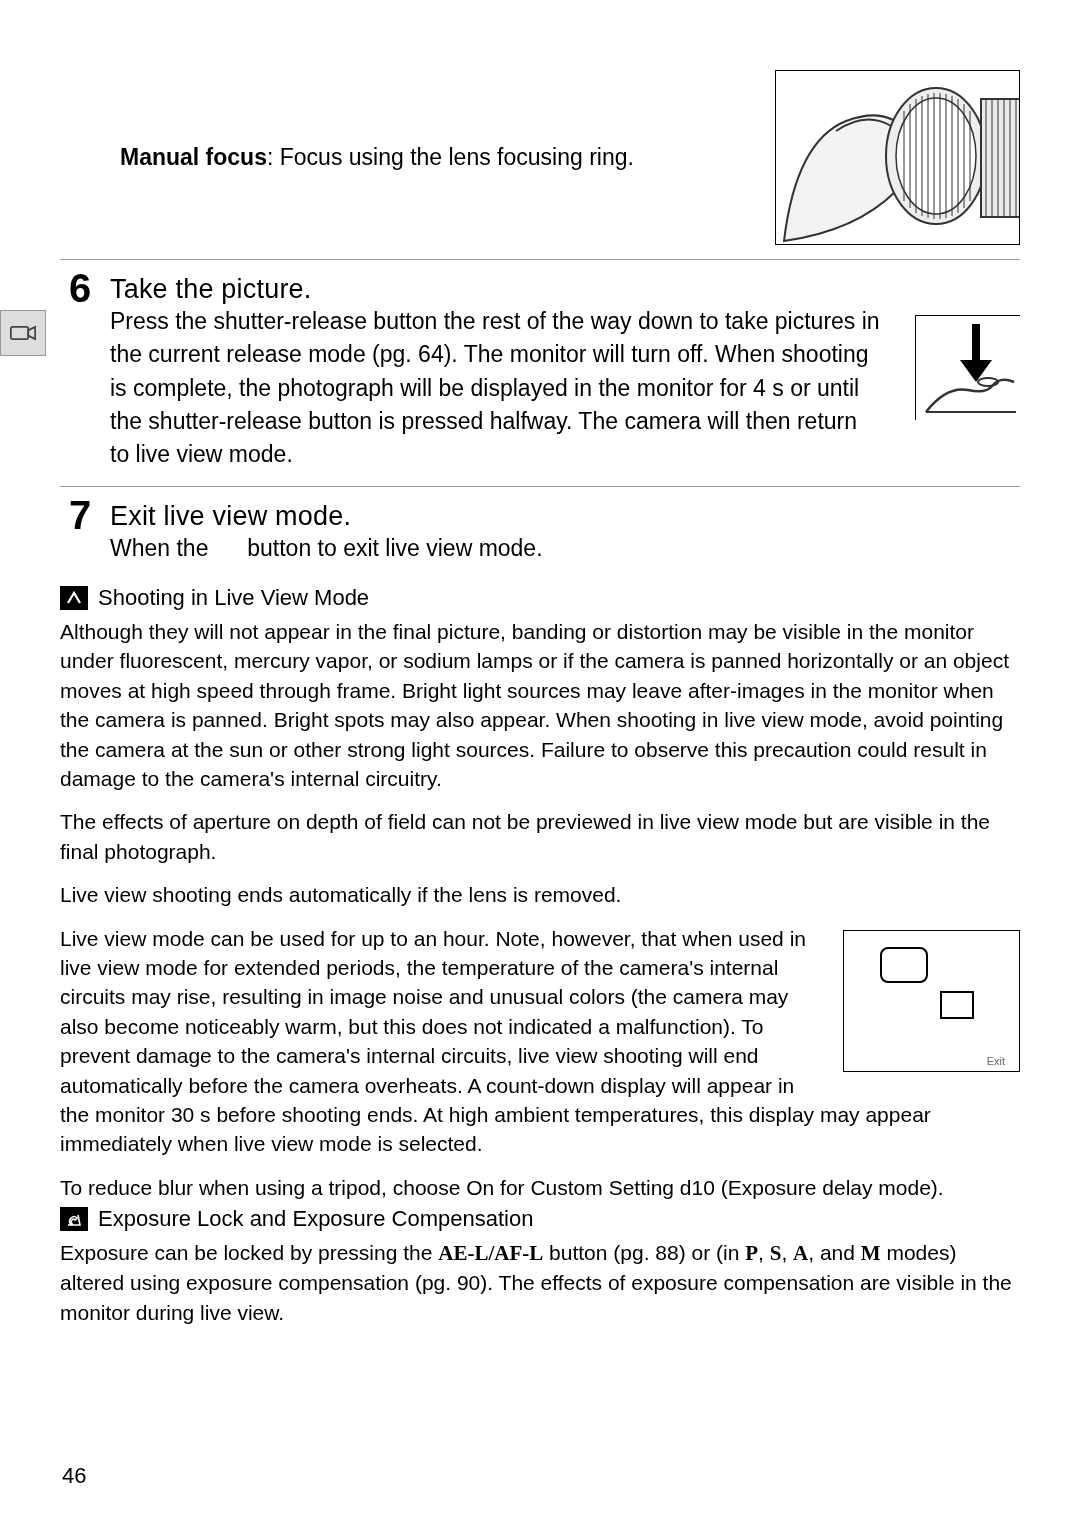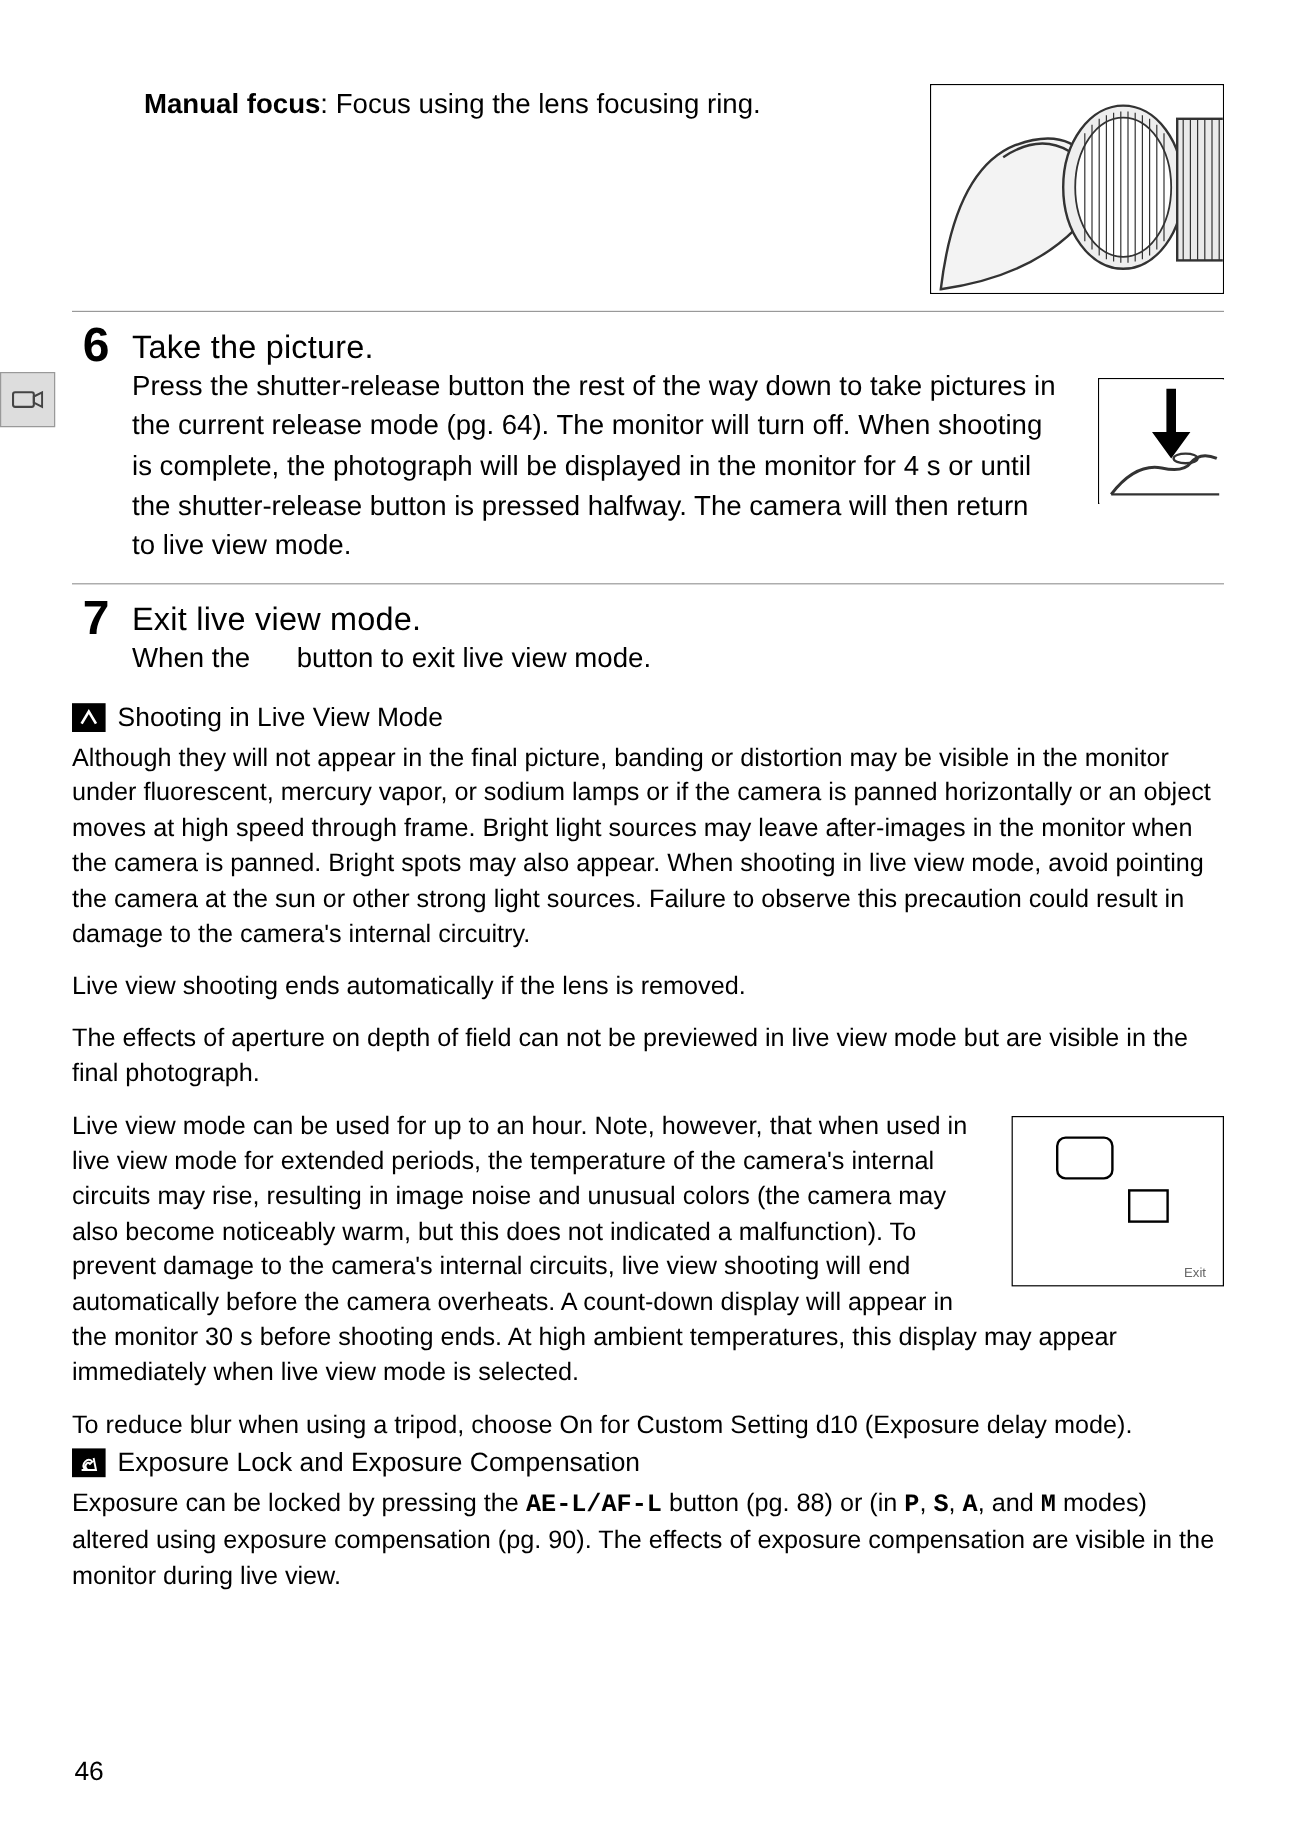--- a/index.html
+++ b/index.html
@@ -1,19 +1,19 @@
 <!DOCTYPE html>
 <html><head>
 <meta charset="utf-8">
 <style>
   html,body{margin:0;padding:0;background:#fff;color:#000;font-family:"Helvetica Neue",Helvetica,Arial,sans-serif;}
   .page{width:1080px;height:1529px;position:relative;box-sizing:border-box;padding:70px 60px 0 60px;}
   .section{font-size:23px;line-height:1.45;}
   .bold{font-weight:700;}
-  .manual-row{display:flex;align-items:flex-start;gap:30px;}
+  .manual-row{display:flex;align-items:center;gap:30px;}
   .manual-text{flex:1;padding-left:60px;}
   .illus{border:1.5px solid #000;box-sizing:border-box;background:#fff;}
   .lens-illus{width:245px;height:175px;margin-left:auto;position:relative;overflow:hidden;}
   .hr{border:none;border-top:1px solid #999;margin:14px 0 10px 0;}
   .step-row{display:flex;align-items:flex-start;}
   .step-num{font-size:40px;font-weight:800;width:40px;text-align:center;line-height:1;margin-top:-2px;}
   .step-body{flex:1;padding-left:10px;}
   .step-title{font-size:27px;font-family:"Helvetica Neue",Arial,sans-serif;letter-spacing:.2px;margin-top:4px;}
   .step-text{font-size:23px;line-height:1.45;}
   .tab-icon{position:absolute;left:0;top:310px;width:44px;height:44px;background:#ddd;border:1px solid #999;display:flex;align-items:center;justify-content:center;}
@@ -27,21 +27,21 @@
   .note-text{font-size:21px;line-height:1.4;margin-top:6px;}
   .para{margin-top:14px;}
   .inline-illus{float:right;width:175px;height:140px;border:1.5px solid #000;margin:6px 0 6px 18px;position:relative;}
   .inline-illus .cnt{position:absolute;left:36px;top:16px;width:44px;height:32px;border:2.5px solid #000;border-radius:8px;}
   .inline-illus .area{position:absolute;left:96px;top:60px;width:30px;height:24px;border:2.5px solid #000;}
   .inline-illus .exit{position:absolute;right:14px;bottom:1px;font-size:11px;color:#666;font-family:Arial;}
   .pg{position:absolute;left:62px;bottom:40px;font-size:22px;}
   .step6-wrap{display:flex;align-items:flex-start;gap:14px;}
   .step6-text{flex:1;}
   .sans{font-family:Arial,Helvetica,sans-serif;}
-  .mono{font-family:Liberation Mono, monospace;font-weight:700;}
+  .mono{font-family:Liberation Serif, serif;font-weight:700;}
   .clearfix::after{content:"";display:block;clear:both;}
 </style>
 </head>
 <body>
 
 <div class="page">
 
   <div class="tab-icon">
     <svg viewBox="0 0 30 20">
         <rect x="1" y="3" width="20" height="14" rx="2" fill="none" stroke="#444" stroke-width="2"></rect>
@@ -126,22 +126,22 @@
     <div class="note-header">
       <div class="note-badge">
         <svg width="20" height="16" viewBox="0 0 20 16">
             <rect width="20" height="16" fill="#000"></rect>
             <path d="M4 13 L10 3 L16 13" stroke="#fff" stroke-width="2.2" fill="none" stroke-linejoin="miter"></path>
           </svg>
       </div>
       <div class="note-title sans">Shooting in Live View Mode</div>
     </div>
     <div class="note-text">Although they will not appear in the final picture, banding or distortion may be visible in the monitor under fluorescent, mercury vapor, or sodium lamps or if the camera is panned horizontally or an object moves at high speed through frame.  Bright light sources may leave after-images in the monitor when the camera is panned.  Bright spots may also appear.  When shooting in live view mode, avoid pointing the camera at the sun or other strong light sources.  Failure to observe this precaution could result in damage to the camera's internal circuitry.</div>
+    <div class="note-text para">The effects of aperture on depth of field can not be previewed in live view mode but are visible in the final photograph.</div>
     <div class="note-text para">Live view shooting ends automatically if the lens is removed.</div>
-    <div class="note-text para">The effects of aperture on depth of field can not be previewed in live view mode but are visible in the final photograph.</div>
 
     <div class="note-text para clearfix">
       <div class="inline-illus">
         <div class="cnt"></div>
         <div class="area"></div>
         <div class="exit">Exit</div>
       </div>
       <span>Live view mode can be used for up to an hour.  Note, however, that when used in live view mode for extended periods, the temperature of the camera's internal circuits may rise, resulting in image noise and unusual colors (the camera may also become noticeably warm, but this does not indicated a malfunction).  To prevent damage to the camera's internal circuits, live view shooting will end automatically before the camera overheats.  A count-down display will appear in the monitor 30 s before shooting ends.  At high ambient temperatures, this display may appear immediately when live view mode is selected.</span>
     </div>
 

